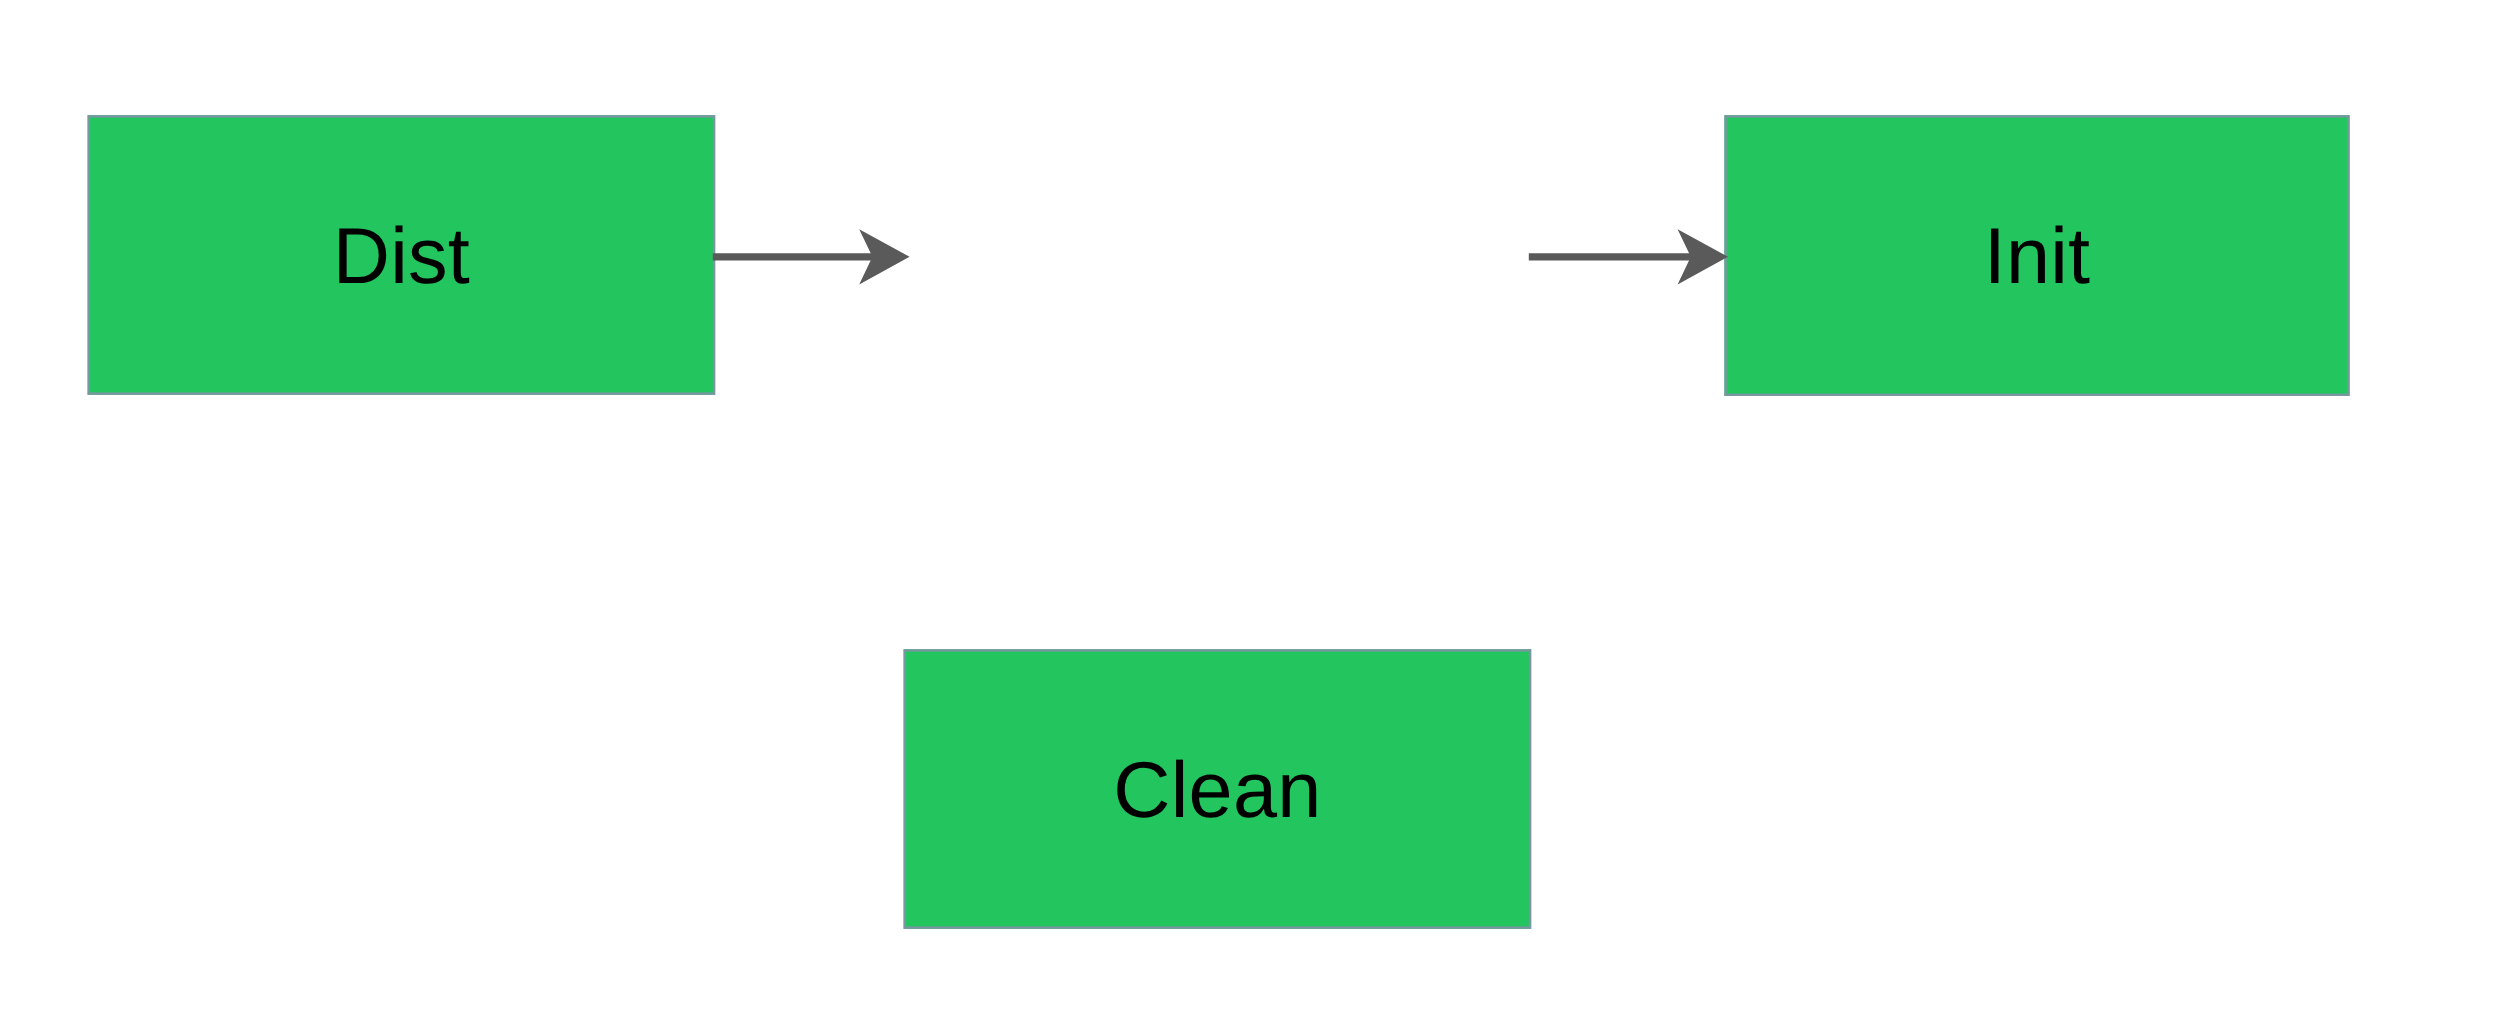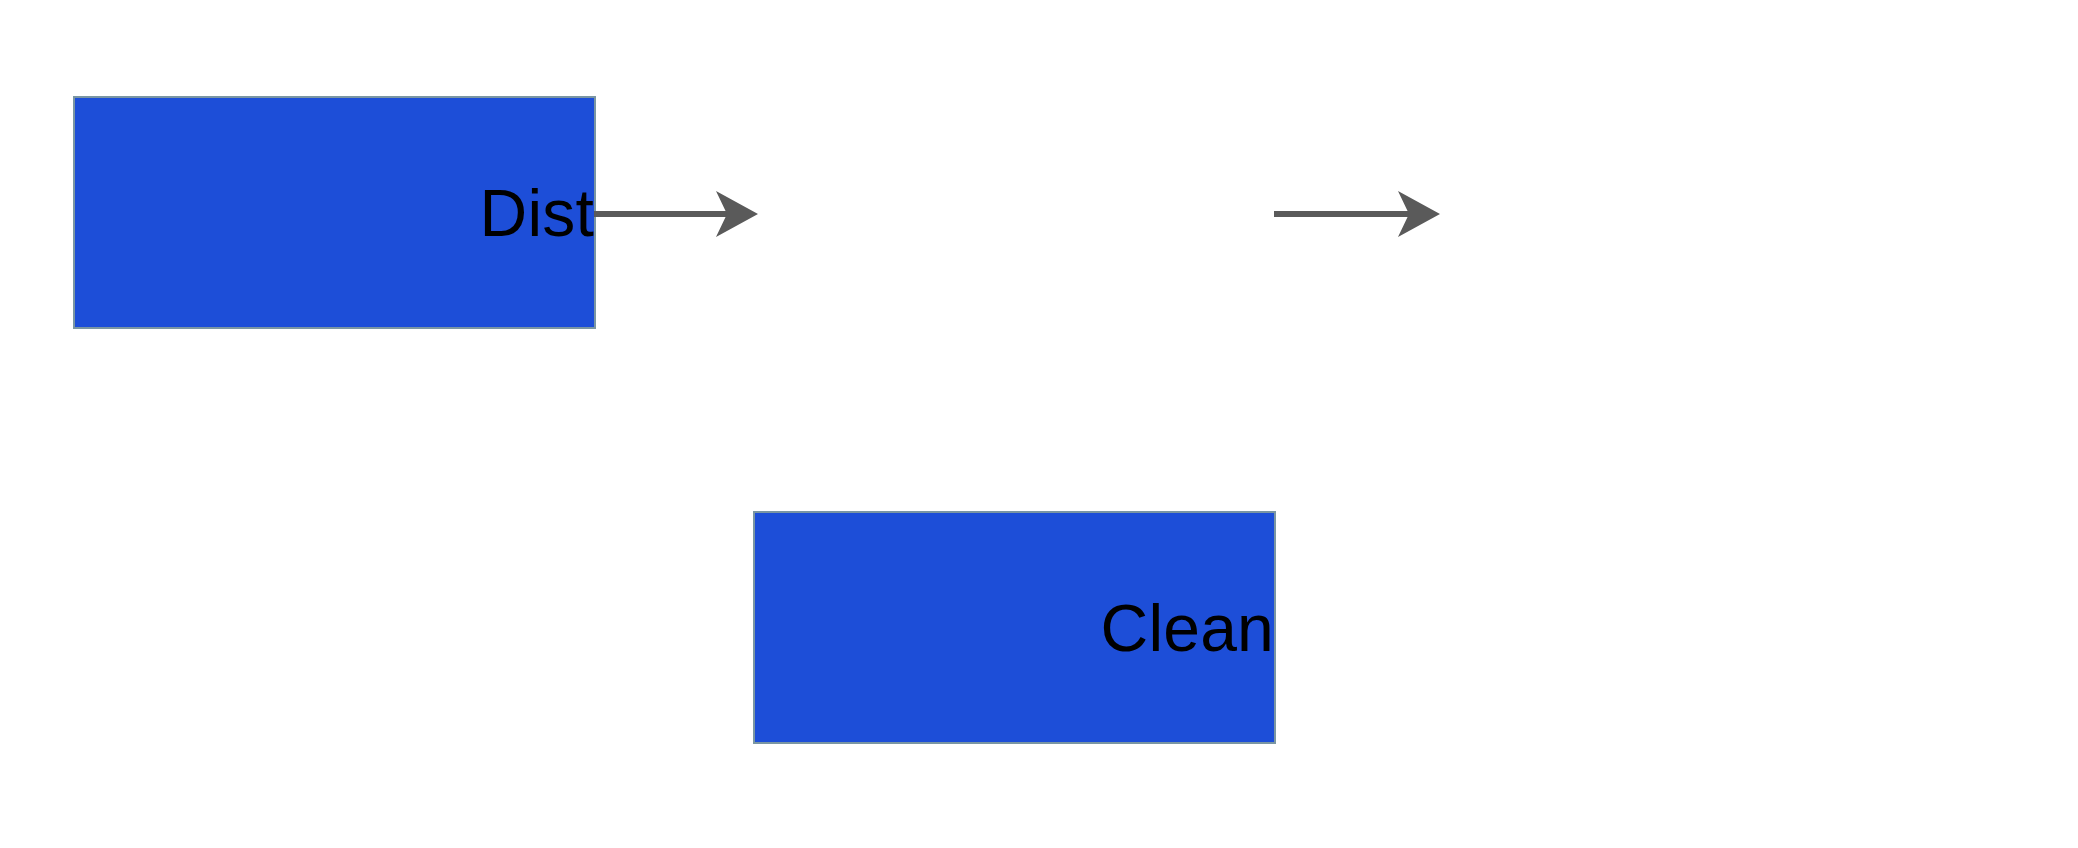--- a/index.html
+++ b/index.html
@@ -14,40 +14,40 @@
   #canvas {
     position: relative;
     width: 2078px;
     height: 848px;
     background: #ffffff;
     overflow: hidden;
   }
   .node {
     position: absolute;
     box-sizing: border-box;
-    background: #1d4ed8;
+    background: #22c55e;
     border: 2px solid #7a96a3;
     display: flex;
     align-items: center;
-    justify-content: flex-end;
+    justify-content: center;
   }
   .node-label {
     color: #000000;
     font-size: 66px;
     line-height: 1;
     font-weight: 400;
     letter-spacing: 0.2px;
     white-space: nowrap;
     user-select: none;
   }
   
   #node-dist    { left: 73px;   top: 96px;  width: 523px; height: 233px; }
   #node-compile { left: 755px;  top: 96px;  width: 521px; height: 234px; }
   #node-init    { left: 1437px; top: 96px;  width: 521px; height: 234px; }
-  #node-clean   { left: 753px;  top: 511px; width: 523px; height: 233px; }
+  #node-clean   { left: 753px;  top: 541px; width: 523px; height: 233px; }
 
   .edge {
     position: absolute;
     overflow: visible;
     pointer-events: none;
   }
   #edge-dist-compile { left: 594px;  top: 183px; width: 164px; height: 62px; }
   #edge-compile-init { left: 1274px; top: 183px; width: 166px; height: 62px; }
 
   .edge-line {
@@ -63,20 +63,23 @@
 </head>
 <body>
 
 <div id="canvas">
 
   <div class="node" id="node-dist">
     <span class="node-label">Dist</span>
   </div>
 
 
+  <div class="node" id="node-init">
+    <span class="node-label">Init</span>
+  </div>
 
   <div class="node" id="node-clean">
     <span class="node-label">Clean</span>
   </div>
 
   <svg class="edge" id="edge-dist-compile" viewBox="0 0 164 62" width="164" height="62">
     <line class="edge-line" x1="0" y1="31" x2="138" y2="31"></line>
     <path class="edge-head" d="M 164 31 L 122 8 L 133 31 L 122 54 Z"></path>
   </svg>
 

